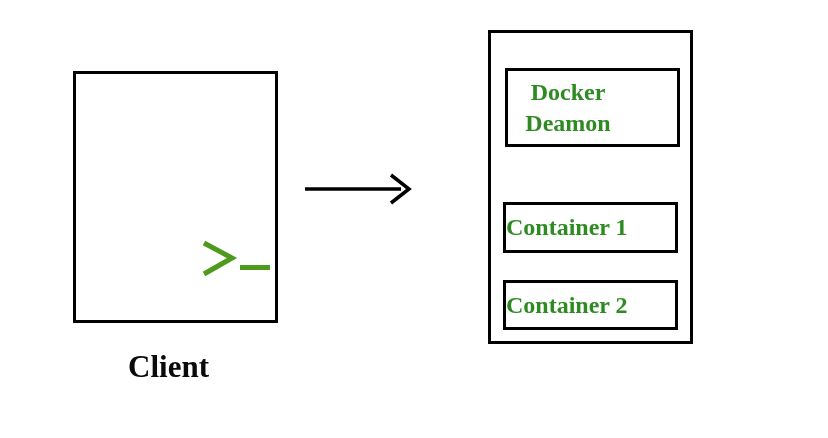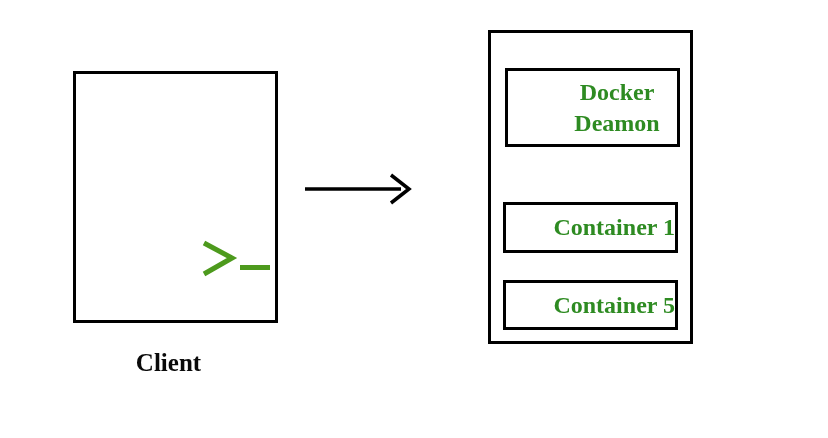--- a/index.html
+++ b/index.html
@@ -25,41 +25,41 @@
   }
   .client-box  { left: 73px;  top: 71px;  width: 205px; height: 252px; }
   .server-box  { left: 488px; top: 30px;  width: 205px; height: 314px; }
 
   .inner-box {
     position: absolute;
     border: 3px solid var(--line-black);
     background: var(--bg);
     display: flex;
     align-items: center;
-    justify-content: flex-end;
+    justify-content: flex-start;
     text-align: center;
   }
   .daemon-box     { left: 14px; top: 35px;  width: 175px; height: 79px; }
-  .container1-box { left: 12px; top: 169px; width: 175px; height: 51px; padding-left: 41px; }
+  .container1-box { left: 12px; top: 169px; width: 175px; height: 51px; }
   .container2-box { left: 12px; top: 247px; width: 175px; height: 50px; }
 
   .green-text {
     color: var(--green);
     font-weight: bold;
     font-size: 24px;
     line-height: 1.28;
   }
   .daemon-text { display: inline-block; max-width: 120px; }
 
   .caption {
     position: absolute;
     width: 205px;
     text-align: center;
     font-weight: bold;
-    font-size: 25px;
+    font-size: 31px;
     color: #0a0a0a;
   }
   .client-caption { left: 66px;  top: 349px; }
   .server-caption { left: 478px; top: 355px; }
 
   .prompt-icon { position: absolute; left: 124px; top: 166px; }
   .arrow-icon  { position: absolute; left: 302px; top: 171px; }
 </style>
 </head>
 <body>
@@ -80,17 +80,17 @@
   </svg>
 
   <div class="box server-box">
     <div class="inner-box daemon-box">
       <span class="green-text daemon-text">Docker Deamon</span>
     </div>
     <div class="inner-box container1-box">
       <span class="green-text">Container 1</span>
     </div>
     <div class="inner-box container2-box">
-      <span class="green-text">Container 5</span>
+      <span class="green-text">Container 2</span>
     </div>
   </div>
 
 </div>
 
 </body></html>

